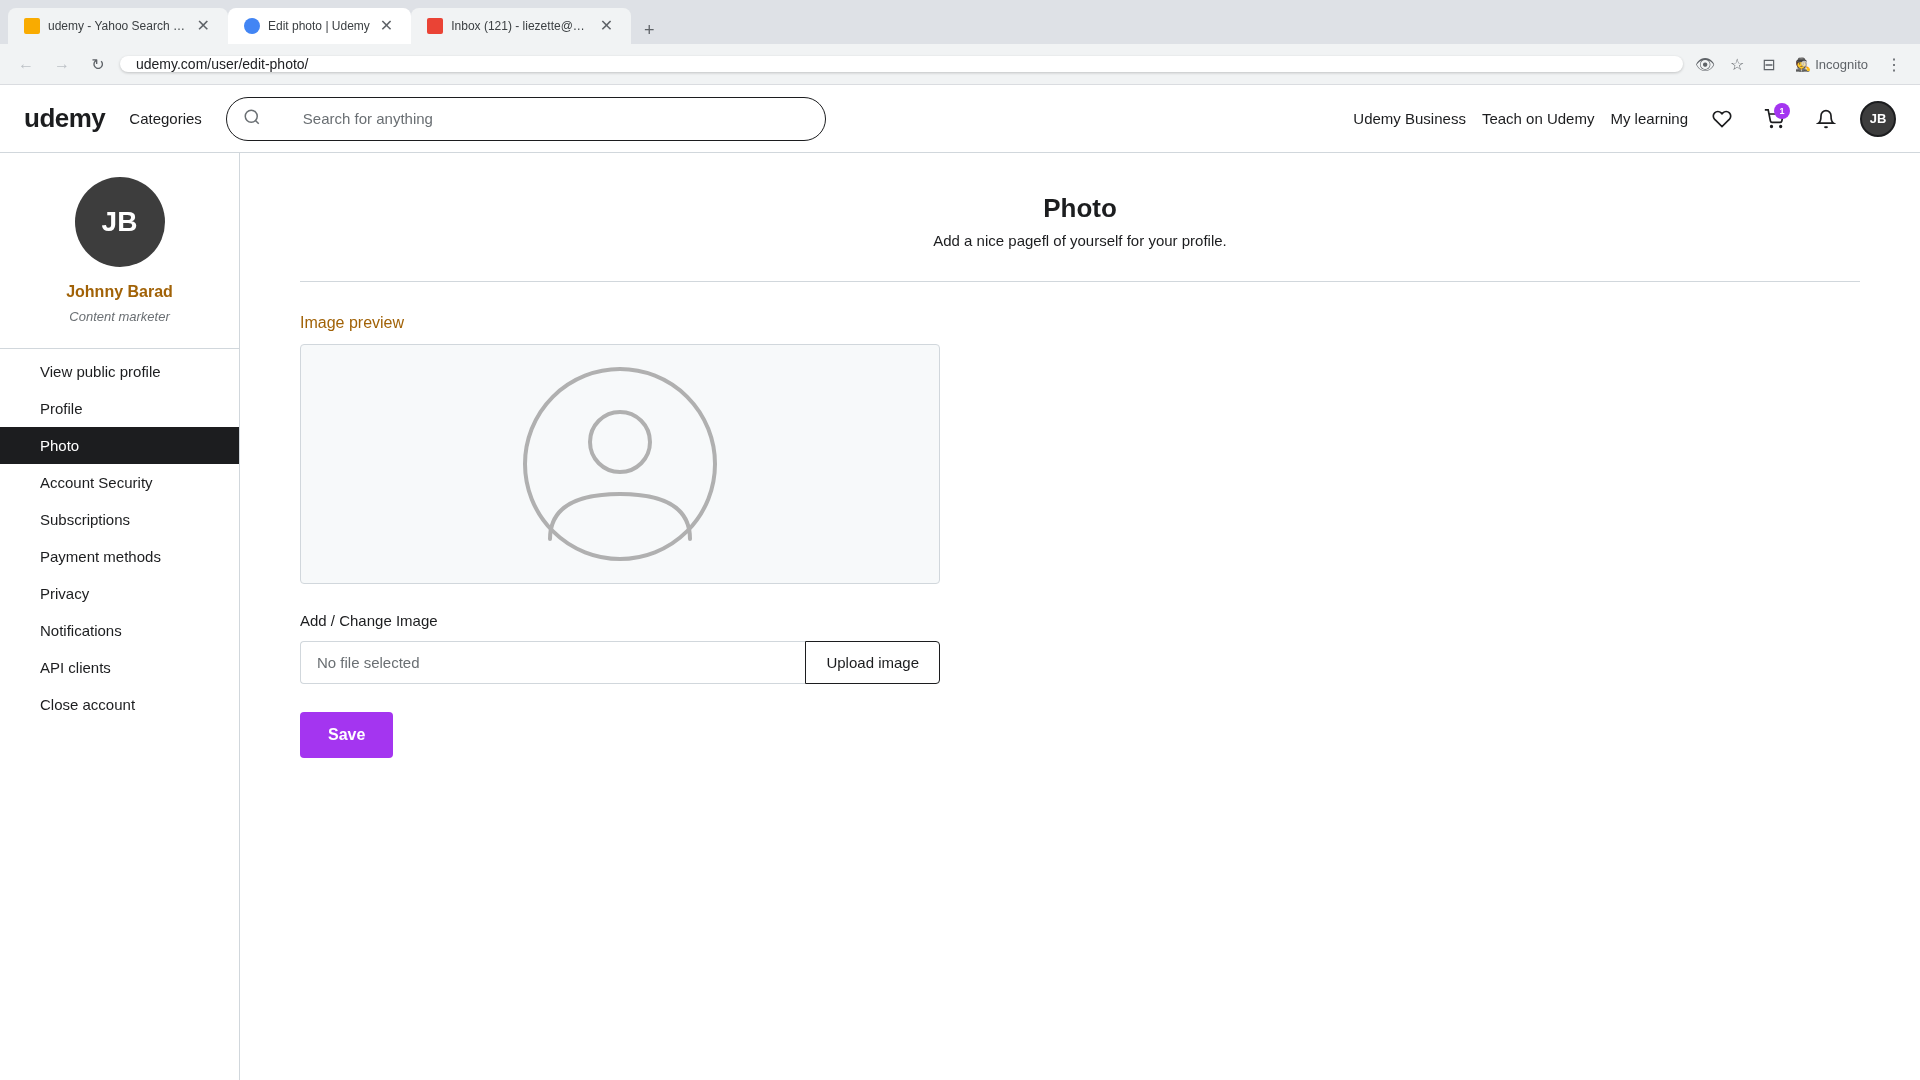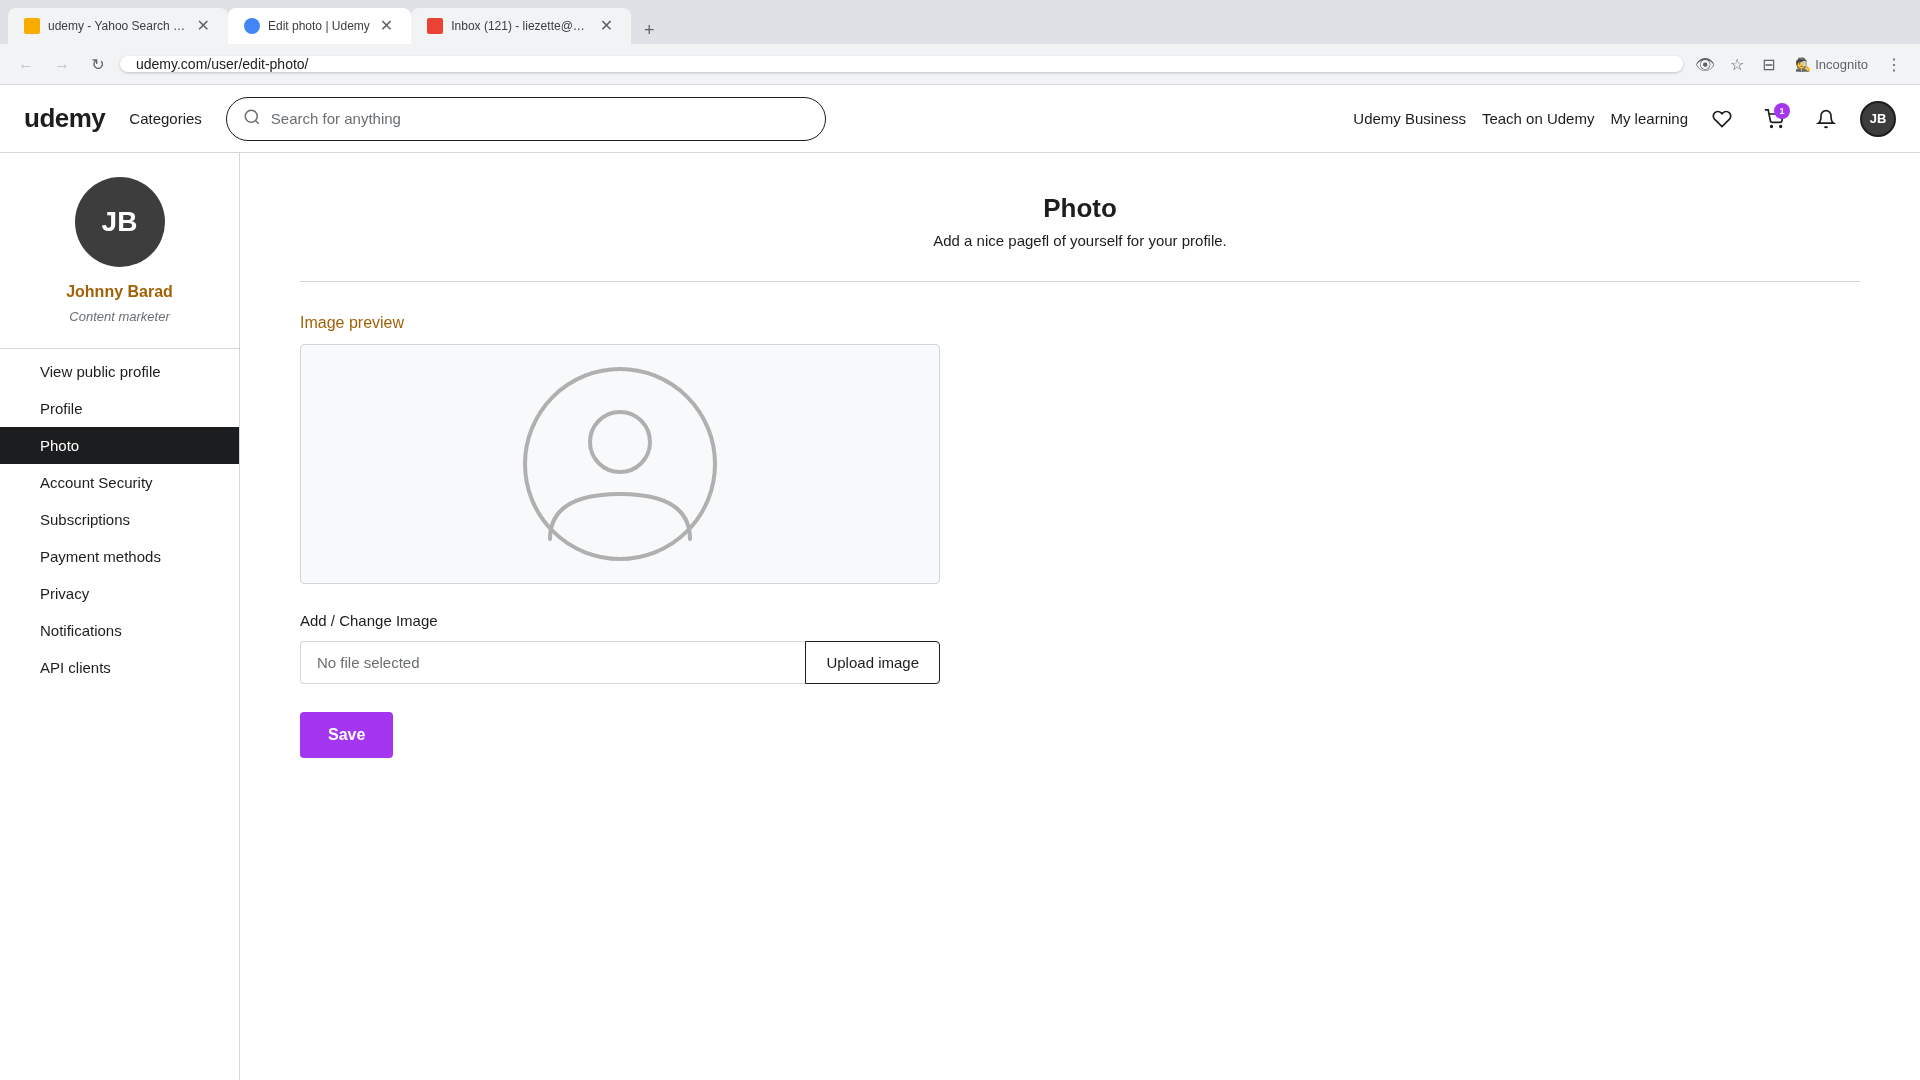--- a/index.html
+++ b/index.html
@@ -25,21 +25,21 @@
     .browser-action-btn { width: 28px; height: 28px; display: flex; align-items: center; justify-content: center; border-radius: 50%; cursor: pointer; color: #5f6368; font-size: 16px; }
     .incognito-badge { display: flex; align-items: center; gap: 4px; font-size: 13px; color: #5f6368; padding: 4px 8px; border-radius: 4px; }
 
     
     .app-header { height: 68px; border-bottom: 1px solid #d1d7dc; display: flex; align-items: center; padding: 0 24px; gap: 24px; position: sticky; top: 0; background: #fff; z-index: 100; }
     .logo { display: flex; align-items: center; gap: 4px; text-decoration: none; }
     .logo-text { font-size: 26px; font-weight: 700; color: #1c1d1f; letter-spacing: -0.5px; }
     .nav-categories { font-size: 15px; font-weight: 500; color: #1c1d1f; cursor: pointer; white-space: nowrap; }
     .search-bar { flex: 1; max-width: 600px; display: flex; align-items: center; border: 1px solid #1c1d1f; border-radius: 30px; padding: 10px 16px; gap: 10px; cursor: text; }
     .search-icon-wrap { color: #6a6f73; font-size: 16px; }
-    .search-input-fake { flex: 1; font-size: 15px; color: #6a6f73; }
+    .search-input-fake { flex: 1; font-size: 15px; color: #6a6f73; margin-left: 32px; }
     .header-nav { display: flex; align-items: center; gap: 16px; margin-left: auto; }
     .header-nav-link { font-size: 15px; color: #1c1d1f; cursor: pointer; white-space: nowrap; text-decoration: none; }
     .header-icon-btn { width: 36px; height: 36px; display: flex; align-items: center; justify-content: center; cursor: pointer; color: #1c1d1f; font-size: 18px; border-radius: 50%; position: relative; }
     .cart-badge { position: absolute; top: 2px; right: 2px; background: #a435f0; color: #fff; font-size: 9px; font-weight: 700; width: 16px; height: 16px; border-radius: 50%; display: flex; align-items: center; justify-content: center; }
     .user-avatar { width: 36px; height: 36px; border-radius: 50%; background: #3d3d3d; display: flex; align-items: center; justify-content: center; font-weight: 700; font-size: 13px; color: #fff; cursor: pointer; border: 2px solid #1c1d1f; }
 
     
     .page-content { display: flex; min-height: calc(100vh - 60px); background: #fff; }
     .sidebar { width: 240px; flex-shrink: 0; padding: 24px 0; border-right: 1px solid #d1d7dc; }
     .sidebar-avatar { width: 90px; height: 90px; border-radius: 50%; background: #3d3d3d; display: flex; align-items: center; justify-content: center; font-weight: 700; font-size: 28px; color: #fff; margin: 0 auto 16px; }
@@ -153,20 +153,21 @@
     <div class="sidebar-divider"></div>
     <a class="sidebar-item">View public profile</a>
     <a class="sidebar-item">Profile</a>
     <a class="sidebar-item active">Photo</a>
     <a class="sidebar-item">Account Security</a>
     <a class="sidebar-item">Subscriptions</a>
     <a class="sidebar-item">Payment methods</a>
     <a class="sidebar-item">Privacy</a>
     <a class="sidebar-item">Notifications</a>
     <a class="sidebar-item">API clients</a>
+    <a class="sidebar-item">Close account</a>
   </aside>
 
   <main class="main-area">
     <h1 class="section-title">Photo</h1>
     <p class="section-subtitle">Add a nice pagefl of yourself for your profile.</p>
     <div class="section-divider"></div>
 
     <div class="image-preview-label">Image preview</div>
     <div class="image-preview-box">
       <svg class="avatar-placeholder-svg" width="200" height="200" viewBox="0 0 200 200" fill="none" xmlns="http://www.w3.org/2000/svg">

